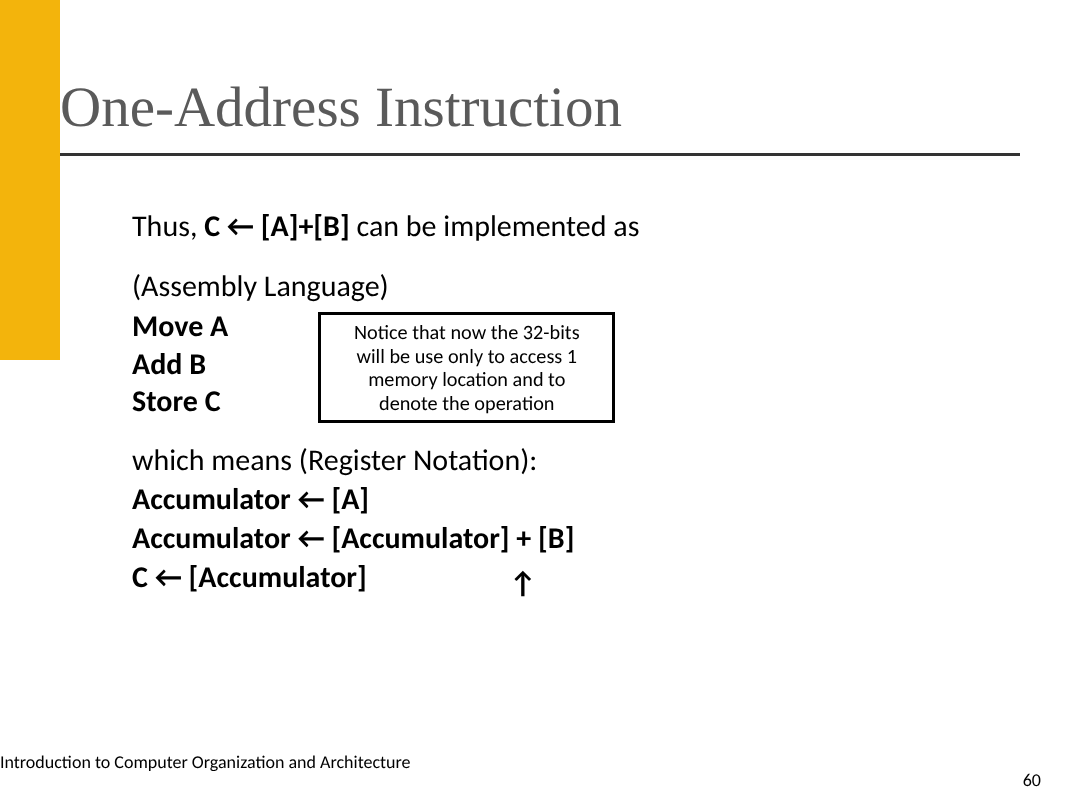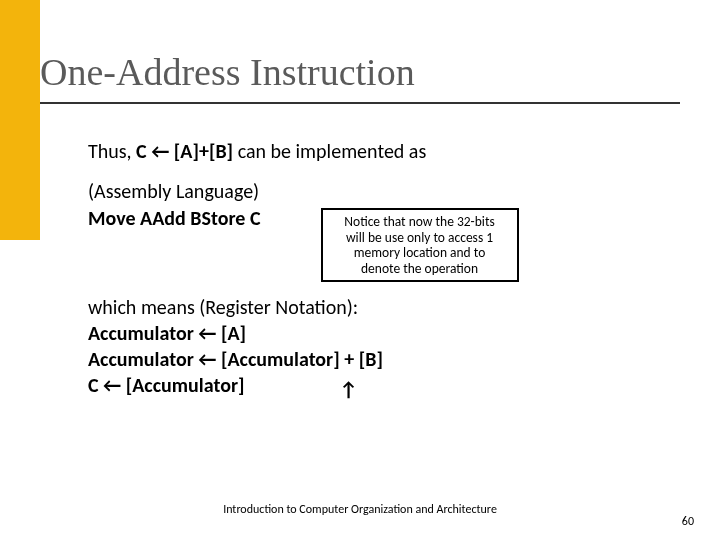--- a/index.html
+++ b/index.html
@@ -7,26 +7,26 @@
   .slide { position: relative; width: 720px; height: 540px; }
   .left-bar { position: absolute; left: 0; top: 0; width: 40px; height: 240px; background: #f3b40c; }
   .title { position: absolute; left: 40px; top: 50px; font-family: "Times New Roman", serif; font-size: 38px; color: #5a5a5a; }
   .hr { position: absolute; left: 40px; top: 102px; width: 640px; height: 2px; background: #333; }
   .content { position: absolute; left: 88px; top: 138px; width: 595px; color: #000; }
   .line { font-size: 20px; line-height: 1.3; }
   .b { font-weight: bold; }
   .gap-sm { margin-top: 14px; }
   .gap-med { margin-top: 12px; }
   .assembly-row { display: flex; align-items: flex-start; margin-top: 2px; }
-  .assembly-col { display: flex; }
+  .assembly-col { display: flex; flex-direction: column; }
   .assembly-col .line { line-height: 1.25; }
   .notice-box { margin-left: 60px; margin-top: 2px; border: 2px solid #000; padding: 4px 10px; text-align: center; font-size: 13.5px; font-weight: normal; line-height: 1.15; width: 198px; }
   .arrow-up { display:inline-block; position: relative; top: 4px; font-weight: bold; }
   .note-right { position: absolute; right: 30px; top: 428px; font-size: 13.5px; font-weight: bold; line-height: 1.2; text-align: left; }
-  .footer { position: absolute; bottom: 24px; width: 720px; text-align: center; font-size: 12px; }
+  .footer { position: absolute; bottom: 24px; width: 720px; text-align: left; font-size: 12px; }
   .page-num { position: absolute; right: 26px; bottom: 12px; font-size: 12px; }
 </style>
 </head>
 <body>
 
 <div class="slide">
   <div class="left-bar"></div>
   <div class="title">One-Address Instruction</div>
   <div class="hr"></div>
 

